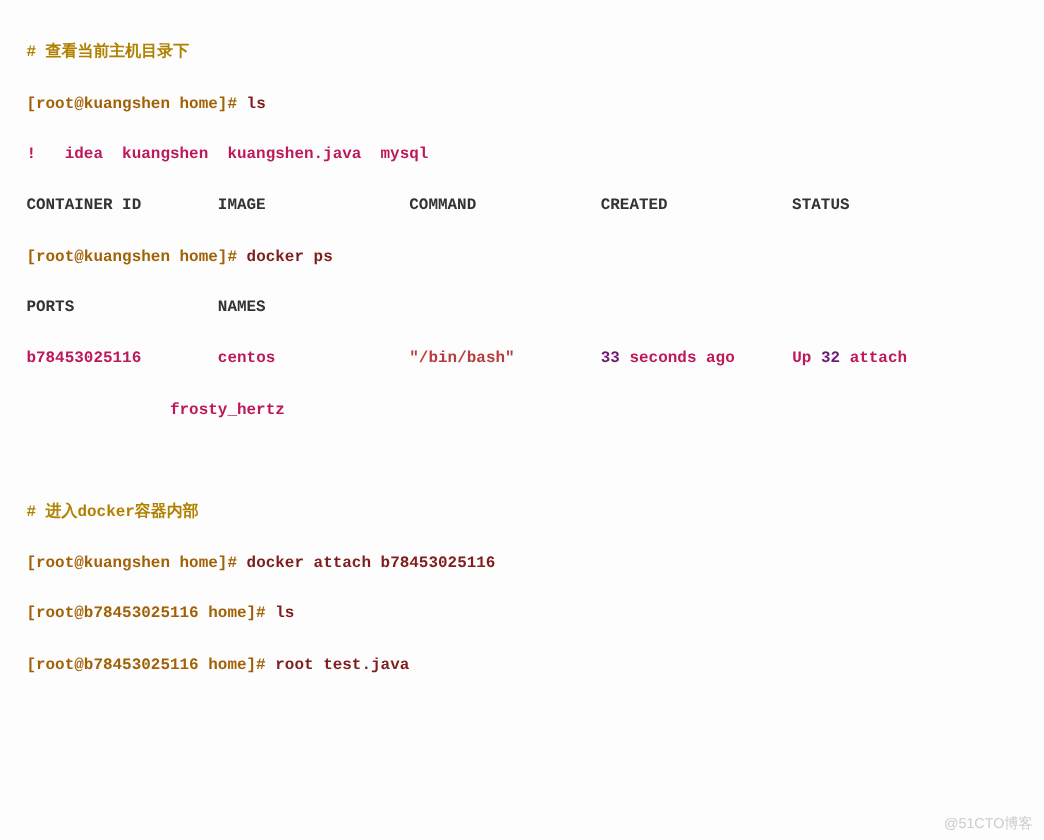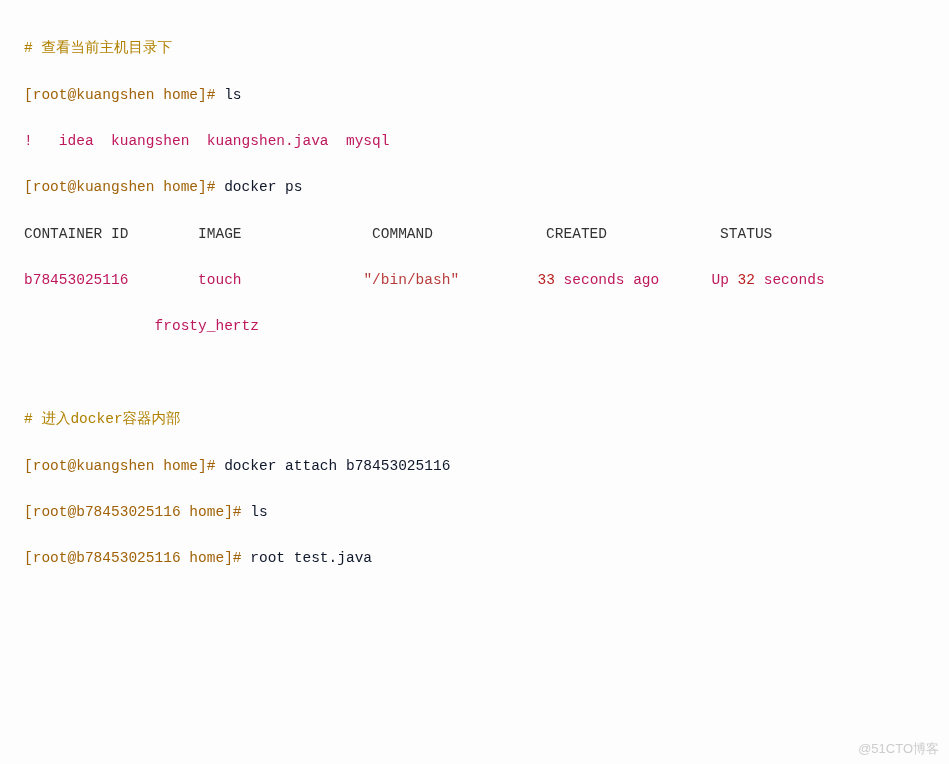--- a/index.html
+++ b/index.html
@@ -13,46 +13,47 @@
       width: 949px;
     }
     .terminal {
       background: #fdfdfd;
       padding: 4px 24px 10px 24px;
       white-space: pre;
       overflow: hidden;
     }
     .comment { color: #b08000; }
     .prompt-root { color: #a16207; }
-    .cmd { color: #0f172a; }
-    .cmd-teal { color: #b91c1c; }
+    .cmd { color: #7f1d1d; }
+    .cmd-teal { color: #701a75; }
     .str { color: #b93c3c; }
     .header { color: #333; }
     .text { color: #be185d; }
     .watermark {
       position: fixed;
       bottom: 4px;
       right: 10px;
       color: #ccc;
       font-size: 13px;
       font-family: sans-serif;
       text-align: right;
     }
-    .line { display: block; }
+    .line { display: block; font-weight: bold; }
   </style>
 </head>
 <body>
 
 <div class="terminal">
 <span class="line"><span class="comment"># 查看当前主机目录下</span></span>
 <span class="line"><span class="prompt-root">[root@kuangshen home]#</span> <span class="cmd">ls</span></span>
 <span class="line"><span class="text">!   idea  kuangshen  kuangshen.java  mysql</span></span>
+<span class="line"><span class="header">CONTAINER ID        IMAGE               COMMAND             CREATED             STATUS              </span></span>
 <span class="line"><span class="prompt-root">[root@kuangshen home]#</span> <span class="cmd">docker ps</span></span>
-<span class="line"><span class="header">CONTAINER ID        IMAGE               COMMAND             CREATED             STATUS              </span></span>
-<span class="line"><span class="text">b78453025116</span>        <span class="text">touch</span>              <span class="str">"/bin/bash"</span>         <span class="cmd-teal">33</span><span class="text"> seconds ago</span>      <span class="text">Up </span><span class="cmd-teal">32</span><span class="text"> seconds</span></span>
+<span class="line"><span class="header">PORTS               NAMES</span></span>
+<span class="line"><span class="text">b78453025116</span>        <span class="text">centos</span>              <span class="str">"/bin/bash"</span>         <span class="cmd-teal">33</span><span class="text"> seconds ago</span>      <span class="text">Up </span><span class="cmd-teal">32</span><span class="text"> attach</span></span>
 <span class="line"><span class="text">               frosty_hertz</span></span>
 <span class="line"> </span>
 <span class="line"><span class="comment"># 进入docker容器内部</span></span>
 <span class="line"><span class="prompt-root">[root@kuangshen home]#</span> <span class="cmd">docker attach b78453025116</span></span>
 <span class="line"><span class="prompt-root">[root@b78453025116 home]#</span> <span class="cmd">ls</span></span>
 <span class="line"><span class="prompt-root">[root@b78453025116 home]#</span> <span class="cmd">root test.java</span></span>
 
 
 
 

